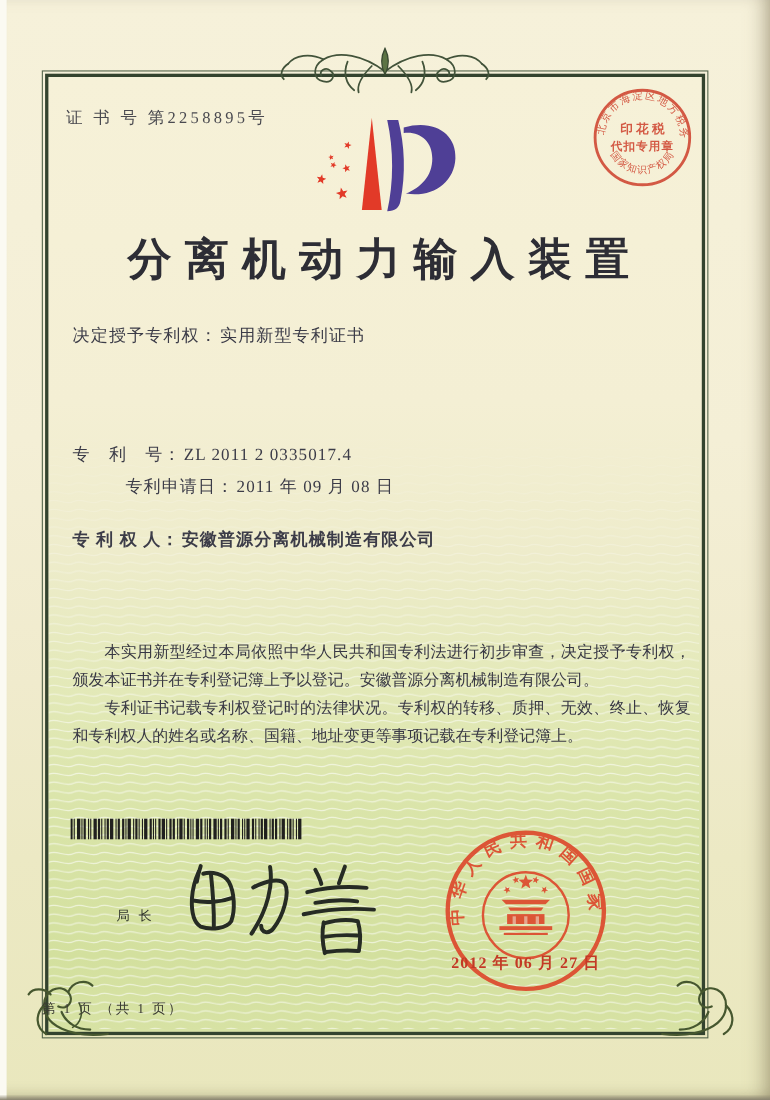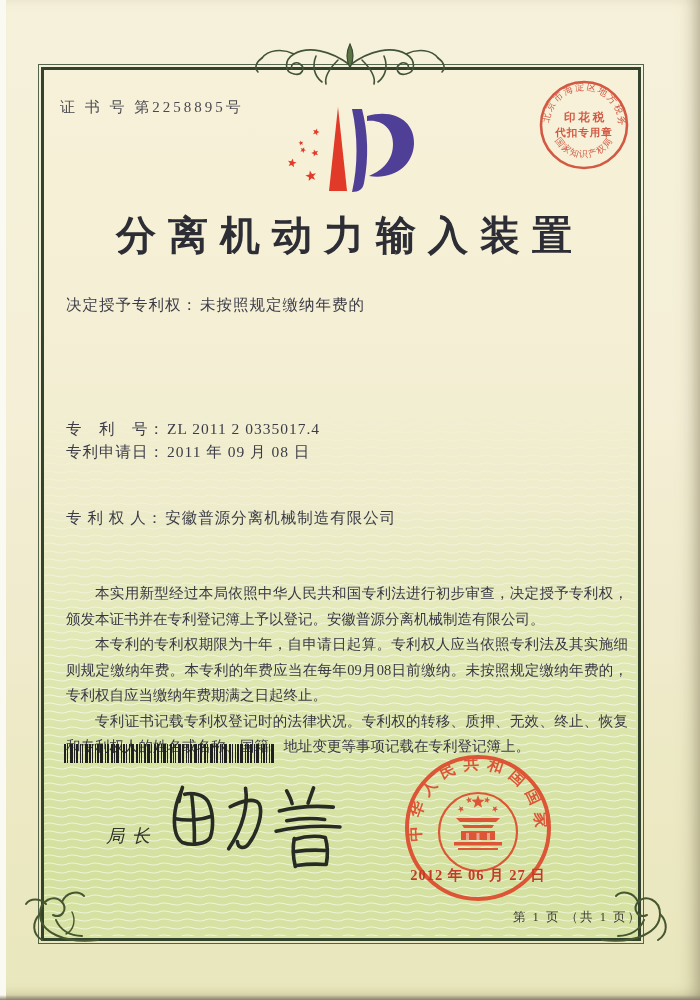--- a/index.html
+++ b/index.html
@@ -18,23 +18,23 @@
   .waves{position:absolute;left:44px;top:380px;width:592px;height:556px;pointer-events:none;
     -webkit-mask-image:linear-gradient(180deg,transparent 0%,rgba(0,0,0,.6) 30%,#000 55%);
     mask-image:linear-gradient(180deg,transparent 0%,rgba(0,0,0,.6) 30%,#000 55%);}
   .abs{position:absolute;}
   .cert-no{left:60px;top:98px;font-size:15px;letter-spacing:3px;color:#4a4a50;}
   .title{left:0;top:208px;width:700px;text-align:center;font-size:40px;font-weight:700;letter-spacing:12px;color:#2d2d35;}
   .field{left:66px;width:560px;font-size:15.5px;color:#3c3c48;letter-spacing:1px;white-space:nowrap;}
   .field .lbl{margin-right:2px;}
   .body-text{left:66px;top:581px;width:562px;font-size:14.5px;line-height:25.5px;color:#383844;text-align:justify;}
   .body-text p{margin:0;text-indent:2em;}
-  .sig-label{left:106px;top:824px;font-size:18px;letter-spacing:8px;color:#2f332c;font-style:italic;}
+  .sig-label{left:106px;top:824px;font-size:12px;letter-spacing:8px;color:#2f332c;}
   .seal-date{left:402px;top:866px;width:152px;text-align:center;font-size:14.5px;letter-spacing:1px;color:#c33a26;font-weight:700;}
-  .footer{left:38px;top:909px;width:604px;text-align:right;font-size:12.5px;letter-spacing:2px;color:#3b3b33;}
+  .footer{left:38px;top:909px;width:604px;text-align:left;font-size:12.5px;letter-spacing:2px;color:#3b3b33;}
   .vh{position:absolute;opacity:0;pointer-events:none;font-size:1px;}
   svg{display:block;}
 </style>
 </head>
 <body>
 
 <div class="page">
 
   <div class="frame-outer">
     <div class="frame-inner"></div>
@@ -112,35 +112,34 @@
       <textPath href="#taxTop" startOffset="2">北京市海淀区地方税务局</textPath>
     </text>
     <text font-size="9" letter-spacing="1" fill="#cf4530" text-anchor="middle" font-family="'Liberation Serif',serif">
       <textPath href="#taxBot" startOffset="50%">国家知识产权局</textPath>
     </text>
     <text x="47" y="43" text-anchor="middle" font-size="11.5" fill="#cf4530" font-weight="bold" font-family="'Liberation Serif',serif">印 花 税</text>
     <text x="47" y="58" text-anchor="middle" font-size="10.5" letter-spacing="1" fill="#cf4530" font-weight="bold" font-family="'Liberation Serif',serif">代扣专用章</text>
   </svg>
 
   <div class="abs field" style="top:295px;">
-    <span class="lbl">决定授予专利权：</span><span>未按照规定缴纳年费的</span>
-  </div>
-  <div class="abs field" style="top:403px;margin-top:16px;">
+    <span class="lbl">决定授予专利权：</span><span>实用新型专利证书</span>
+  </div>
+  <div class="abs field" style="top:403px;">
     <span class="lbl">专　利　号：</span><span>ZL 2011 2 0335017.4</span>
   </div>
-  <div class="abs field" style="top:442px;">
+  <div class="abs field" style="top:432px;margin-left:48px;">
     <span class="lbl">专利申请日：</span><span>2011 年 09 月 08 日</span>
   </div>
-  <div class="abs field" style="top:508px;">
+  <div class="abs field" style="top:480px;font-weight:bold;">
     <span class="lbl">专 利 权 人：</span><span>安徽普源分离机械制造有限公司</span>
   </div>
 
   <div class="abs body-text">
     <p>本实用新型经过本局依照中华人民共和国专利法进行初步审查，决定授予专利权，颁发本证书并在专利登记簿上予以登记。安徽普源分离机械制造有限公司。</p>
-    <p>本专利的专利权期限为十年，自申请日起算。专利权人应当依照专利法及其实施细则规定缴纳年费。本专利的年费应当在每年09月08日前缴纳。未按照规定缴纳年费的，专利权自应当缴纳年费期满之日起终止。</p>
     <p>专利证书记载专利权登记时的法律状况。专利权的转移、质押、无效、终止、恢复和专利权人的姓名或名称、国籍、地址变更等事项记载在专利登记簿上。</p>
   </div>
 
   <svg class="abs" style="left:64px;top:744px;" width="216" height="20">
     <g id="barcode-bars" fill="#20201e">
         <rect x="0" y="0" width="2" height="19"></rect>
         <rect x="3" y="0" width="1" height="19"></rect>
         <rect x="6" y="0" width="3" height="19"></rect>
         <rect x="10" y="0" width="1" height="19"></rect>
         <rect x="12" y="0" width="2" height="19"></rect>

